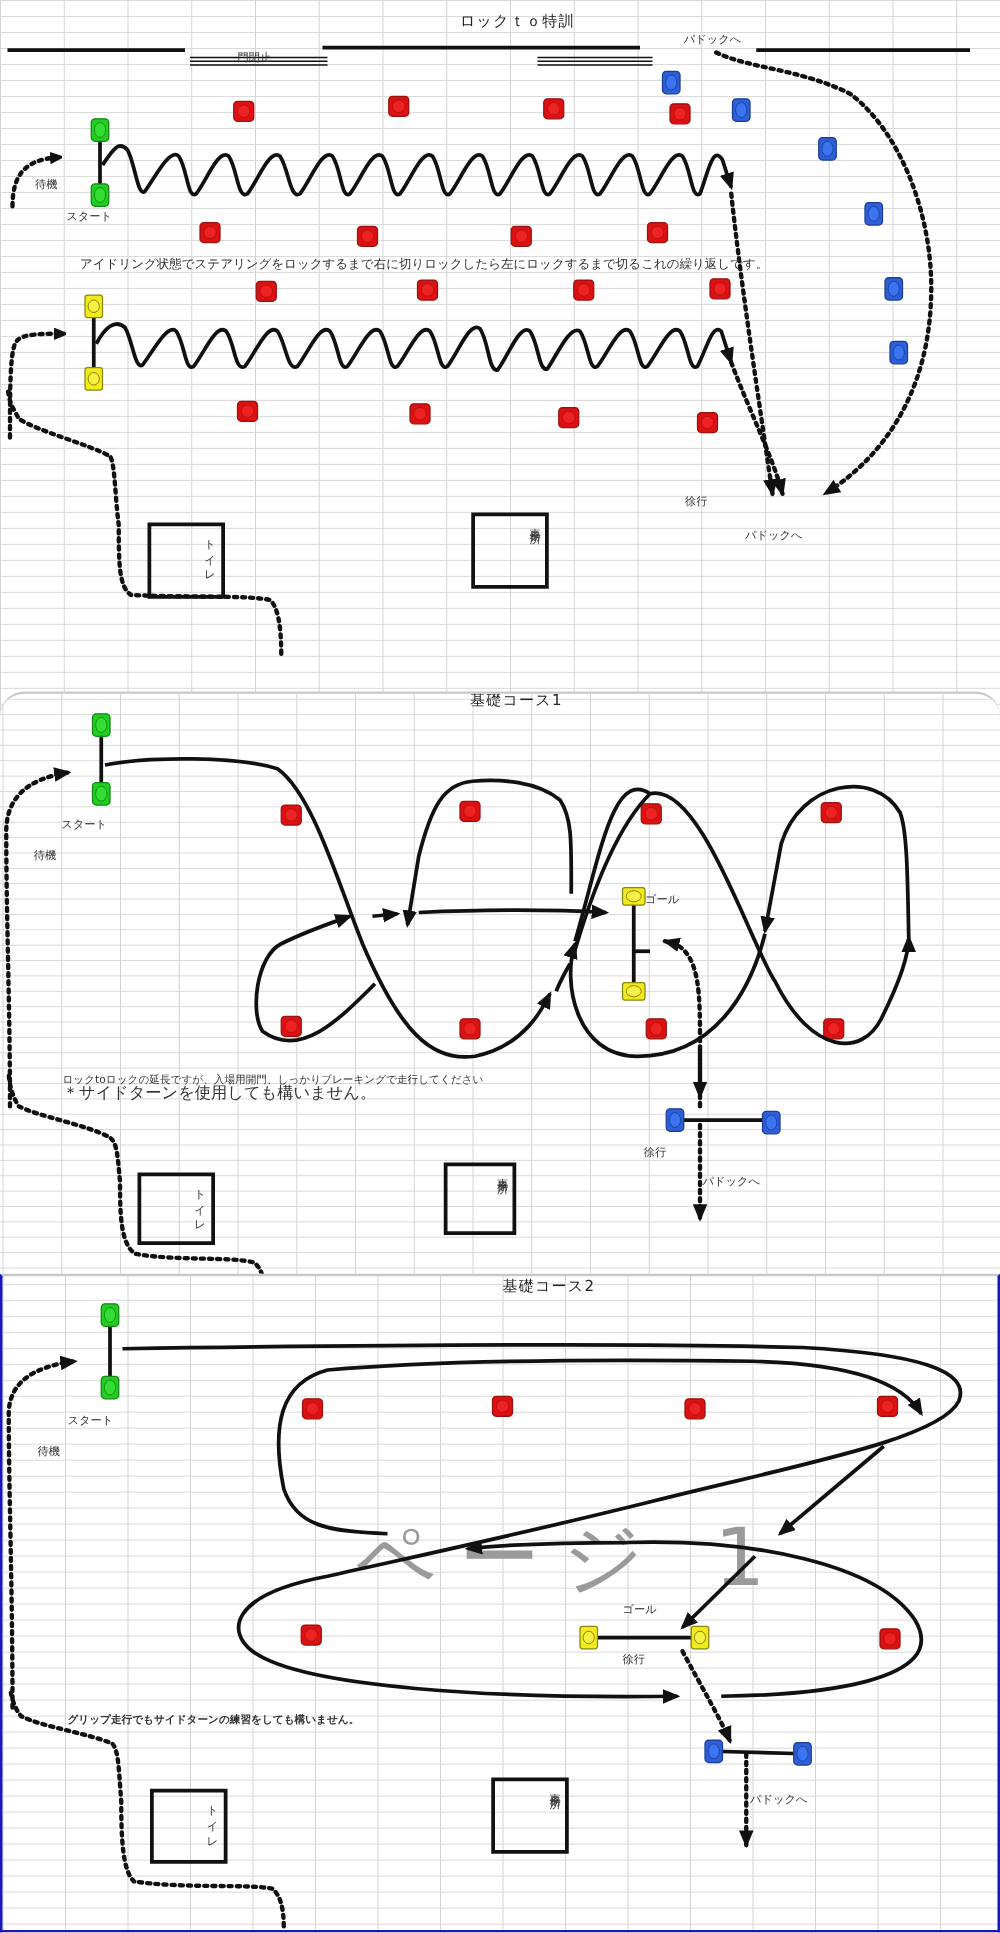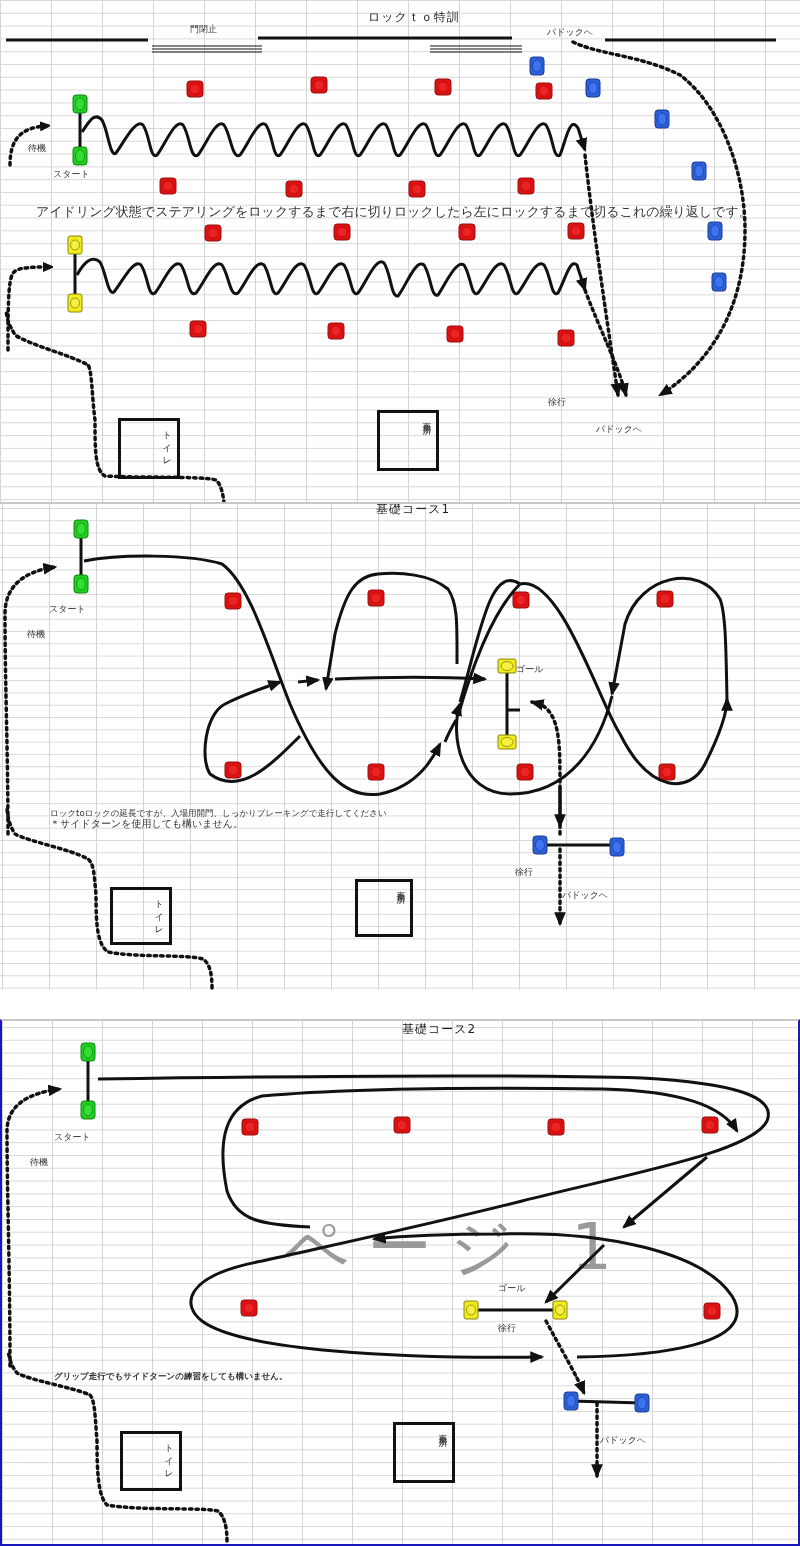--- a/index.html
+++ b/index.html
@@ -4,21 +4,21 @@
 <style>
   html,body{margin:0;padding:0;background:#fff;}
   body{width:800px;height:1546px;position:relative;overflow:hidden;font-family:"DejaVu Sans","Liberation Sans",sans-serif;}
   .sheet{position:absolute;left:0;width:800px;overflow:hidden;
     background-color:#fff;
     background-image:
       linear-gradient(to right,#d4d4d4 1px,transparent 1px),
       linear-gradient(to bottom,#d9d9d9 1px,transparent 1px);
     background-size:50px 100%,100% 13px;}
   #s1{top:0;height:661px;background-size:51px 100%,100% 12.8px;background-position:0 0,0 0;}
-  #s2{top:502px;height:486px;background-size:47px 100%,100% 12.3px;background-position:2px 0,0 4px;border-top:2px solid #c8c8c8;}
+  #s2{top:553px;height:486px;background-size:47px 100%,100% 12.3px;background-position:2px 0,0 4px;border-top:2px solid #c8c8c8;border-radius:20px;}
   #s3{top:1019px;height:527px;background-size:50px 100%,100% 12.8px;background-position:0 0,0 6px;border-left:2px solid #1818b8;border-right:2px solid #1818b8;border-bottom:2px solid #1818b8;box-sizing:border-box;border-top:2px solid #c8c8c8;}
   svg{position:absolute;left:0;top:0;}
   .t{position:absolute;white-space:nowrap;color:#333;font-size:9px;line-height:10px;}
   .title{font-size:12px;color:#222;font-weight:normal;letter-spacing:1px;}
   .vert{writing-mode:vertical-rl;font-size:9px;color:#333;letter-spacing:2px;}
   .bld{position:absolute;border:3px solid #111;background:transparent;box-sizing:border-box;}
   .watermark{position:absolute;font-size:64px;color:#9a9a9a;letter-spacing:18px;white-space:nowrap;line-height:64px;}
 </style>
 </head>
 <body>
@@ -112,25 +112,25 @@
       <path d="M10,165 C10,140 20,128 45,126" marker-end="url(#ah)"></path>
       <path d="M8,350 C8,310 8,285 12,275 C15,268 25,267 48,267" marker-end="url(#ah)"></path>
       <path d="M225,523 C225,500 222,485 216,480 C200,476 145,478 105,476 C95,470 95,450 95,420 C92,398 92,370 88,365 C70,355 30,345 15,335 C10,325 8,325 6,310"></path>
       <path d="M585,155 C592,220 604,300 618,395" marker-end="url(#ahs)"></path>
       <path d="M585,290 C600,330 618,365 626,395" marker-end="url(#ahs)"></path>
       <path d="M573,42 C600,55 640,55 680,75 C720,105 745,170 745,230 C745,320 700,370 660,395" marker-end="url(#ahs)"></path>
     </g>
   </svg>
 
   <div class="t title" style="left:368px;top:12px;">ロックｔｏ特訓</div>
-  <div class="t" style="left:190px;top:24px;">門閉止</div>
+  <div class="t" style="left:190px;top:42px;">門閉止</div>
   <div class="t" style="left:547px;top:27px;">パドックへ</div>
   <div class="t" style="left:28px;top:143px;">待機</div>
   <div class="t" style="left:53px;top:169px;">スタート</div>
-  <div class="t" style="left:36px;top:207px;font-size:13px;">アイドリング状態でステアリングをロックするまで右に切りロックしたら左にロックするまで切るこれの繰り返しです。</div>
+  <div class="t" style="left:64px;top:207px;font-size:10px;">アイドリング状態でステアリングをロックするまで右に切りロックしたら左にロックするまで切るこれの繰り返しです。</div>
   <div class="t" style="left:548px;top:397px;">徐行</div>
   <div class="t" style="left:596px;top:424px;">パドックへ</div>
 
   <div class="bld" style="left:118px;top:418px;width:62px;height:61px;">
     <span class="vert" style="position:absolute;right:4px;top:4px;">トイレ</span>
   </div>
   <div class="bld" style="left:377px;top:410px;width:62px;height:61px;">
     <span class="vert" style="position:absolute;right:3px;top:2px;">事務所</span>
   </div>
 </div>
@@ -193,21 +193,21 @@
       <path d="M560,285 L560,322" marker-end="url(#ah2)"></path>
       <path d="M560,345 L560,420" marker-end="url(#ah2)"></path>
     </g>
   </svg>
 
   <div class="t title" style="left:376px;top:0px;">基礎コース1</div>
   <div class="t" style="left:49px;top:100px;">スタート</div>
   <div class="t" style="left:27px;top:125px;">待機</div>
   <div class="t" style="left:516px;top:160px;">ゴール</div>
   <div class="t" style="left:50px;top:304px;font-size:8.5px;">ロックtoロックの延長ですが、入場用開門、しっかりブレーキングで走行してください</div>
-  <div class="t" style="left:50px;top:315px;font-size:10px;">＊サイドターンを使用しても構いません。</div>
+  <div class="t" style="left:50px;top:315px;font-size:13px;">＊サイドターンを使用しても構いません。</div>
   <div class="t" style="left:515px;top:363px;">徐行</div>
   <div class="t" style="left:562px;top:386px;">パドックへ</div>
 
   <div class="bld" style="left:110px;top:383px;width:62px;height:58px;">
     <span class="vert" style="position:absolute;right:4px;top:4px;">トイレ</span>
   </div>
   <div class="bld" style="left:355px;top:375px;width:58px;height:58px;">
     <span class="vert" style="position:absolute;right:3px;top:2px;">事務所</span>
   </div>
 </div>

